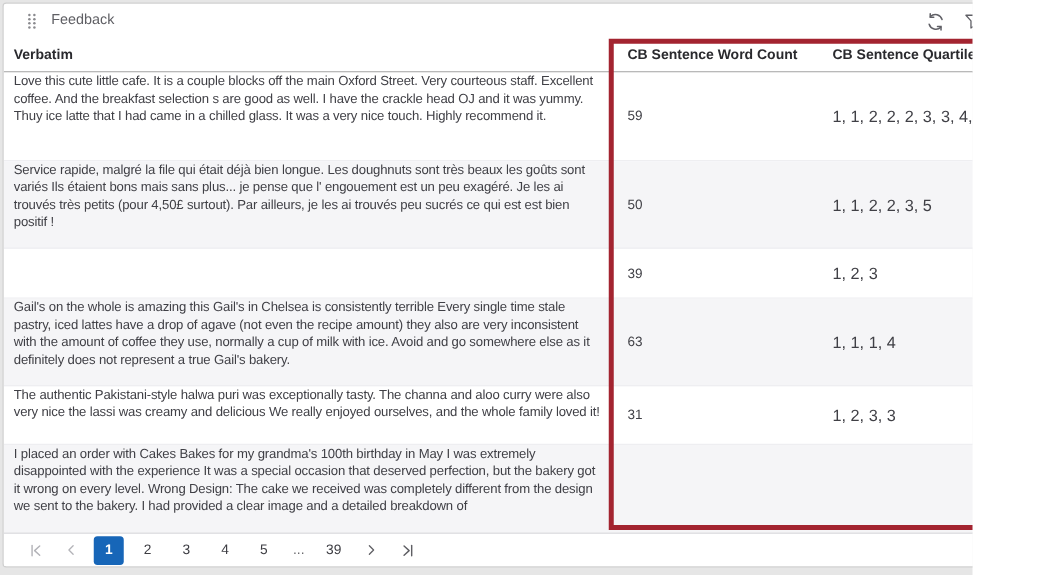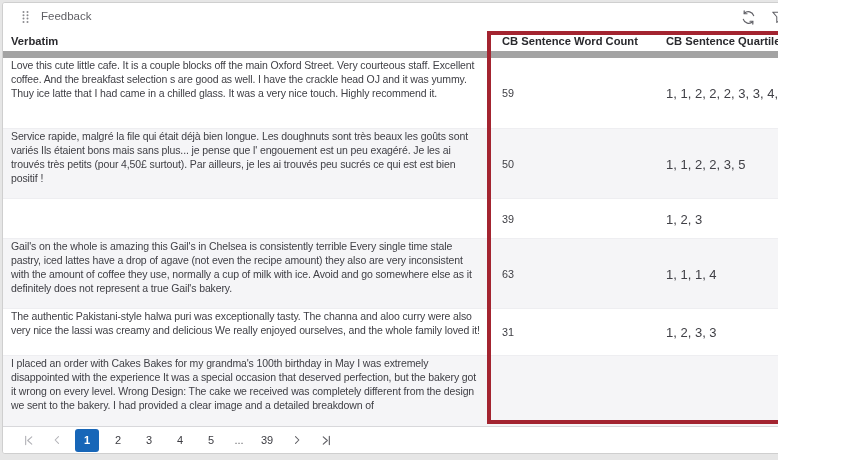--- a/index.html
+++ b/index.html
@@ -10,21 +10,21 @@
 
   
   .titlebar{position:absolute;left:0;top:0;right:0;height:28px;background:#fff;}
   .drag-handle{position:absolute;left:18px;top:7px;color:#8a8a8e;cursor:grab;}
   .widget-title{position:absolute;left:38px;top:7px;font-size:11.5px;color:#5f5f64;}
   .tools{position:absolute;right:28px;top:0;height:28px;display:flex;align-items:center;gap:14px;color:#606066;}
   .tools .tool{width:16px;height:16px;display:flex;align-items:center;justify-content:center;cursor:pointer;}
 
   
   .thead{position:absolute;left:0;top:28px;right:0;height:27px;background:#fff;
-         border-bottom:7px solid #a3a3a3;box-sizing:border-box;}
+         border-bottom:1px solid #a3a3a3;box-sizing:border-box;}
   .thead .col{position:absolute;top:50%;transform:translateY(-50%);font-weight:bold;
               font-size:11.2px;color:#2a2a2e;white-space:nowrap;}
   .col-verbatim{left:8px;}
   .col-wc{left:499px;}
   .col-q{left:663px;}
 
   
   .tbody{position:absolute;left:0;top:55px;right:0;bottom:27px;overflow:hidden;background:#fff;}
   .row{position:relative;border-bottom:1px solid #eeeef1;box-sizing:border-box;}
   .row:nth-child(even){background:#f5f5f7;}

